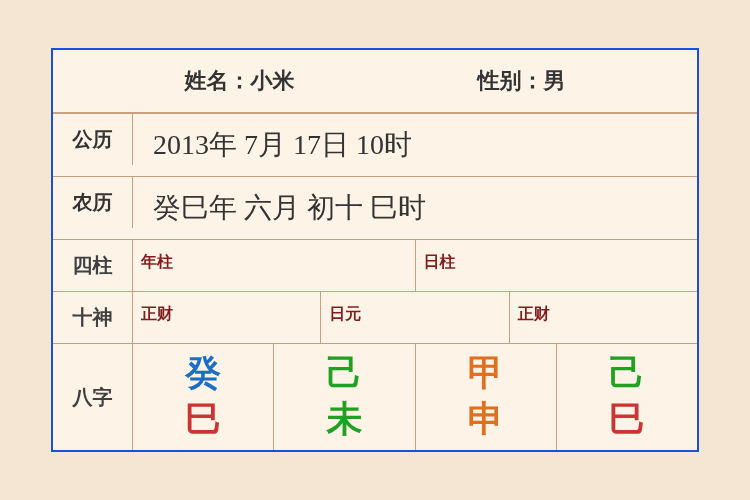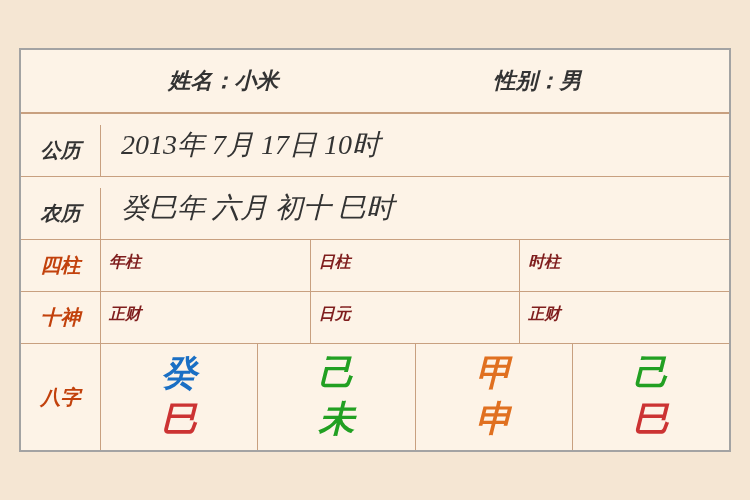--- a/index.html
+++ b/index.html
@@ -6,38 +6,37 @@
     body {
       width: 750px;
       height: 500px;
       background: #f5e6d3;
       font-family: "SimSun", "STSong", serif;
       display: flex;
       align-items: center;
       justify-content: center;
     }
     .container {
-      width: 712px;
+      width: 648px;
       background: #fdf3e7;
-      border: 2px solid #a3a3a3;
-      font-style: italic;
+      border: 2px solid #1d4ed8;
     }
     .header-row {
       display: flex;
       justify-content: space-around;
       align-items: center;
       padding: 16px 40px;
       font-size: 22px;
       font-weight: bold;
       color: #333;
       border-bottom: 2px solid #c8a080;
     }
     .info-row {
       display: flex;
-      align-items: flex-end;
+      align-items: flex-start;
       border-bottom: 1px solid #c8a080;
       min-height: 52px;
     }
     .info-label {
       width: 80px;
       text-align: center;
       font-size: 20px;
       font-weight: bold;
       color: #333;
       border-right: 1px solid #c8a080;
@@ -67,21 +66,21 @@
     }
     .cell:last-child {
       border-right: none;
     }
     .cell-label {
       width: 80px;
       flex: none;
       text-align: center;
       padding: 12px 8px;
       font-size: 20px;
-      color: #c2410c;
+      color: #404040;
       border-right: 1px solid #c8a080;
       font-weight: bold;
     }
     .bazi-row {
       display: flex;
       min-height: 100px;
     }
     .bazi-cell {
       flex: 1;
       text-align: center;
@@ -123,21 +122,20 @@
 
   <div class="info-row">
     <div class="info-label">农历</div>
     <div class="info-value">癸巳年 六月 初十 巳时</div>
   </div>
 
   <div class="table-row">
     <div class="cell-label">四柱</div>
     <div class="cell">年柱</div>
     <div class="cell">日柱</div>
-    <div class="cell">时柱</div>
   </div>
 
   <div class="table-row">
     <div class="cell-label">十神</div>
     <div class="cell">正财</div>
     <div class="cell">日元</div>
     <div class="cell">正财</div>
   </div>
 
   <div class="table-row bazi-row">

